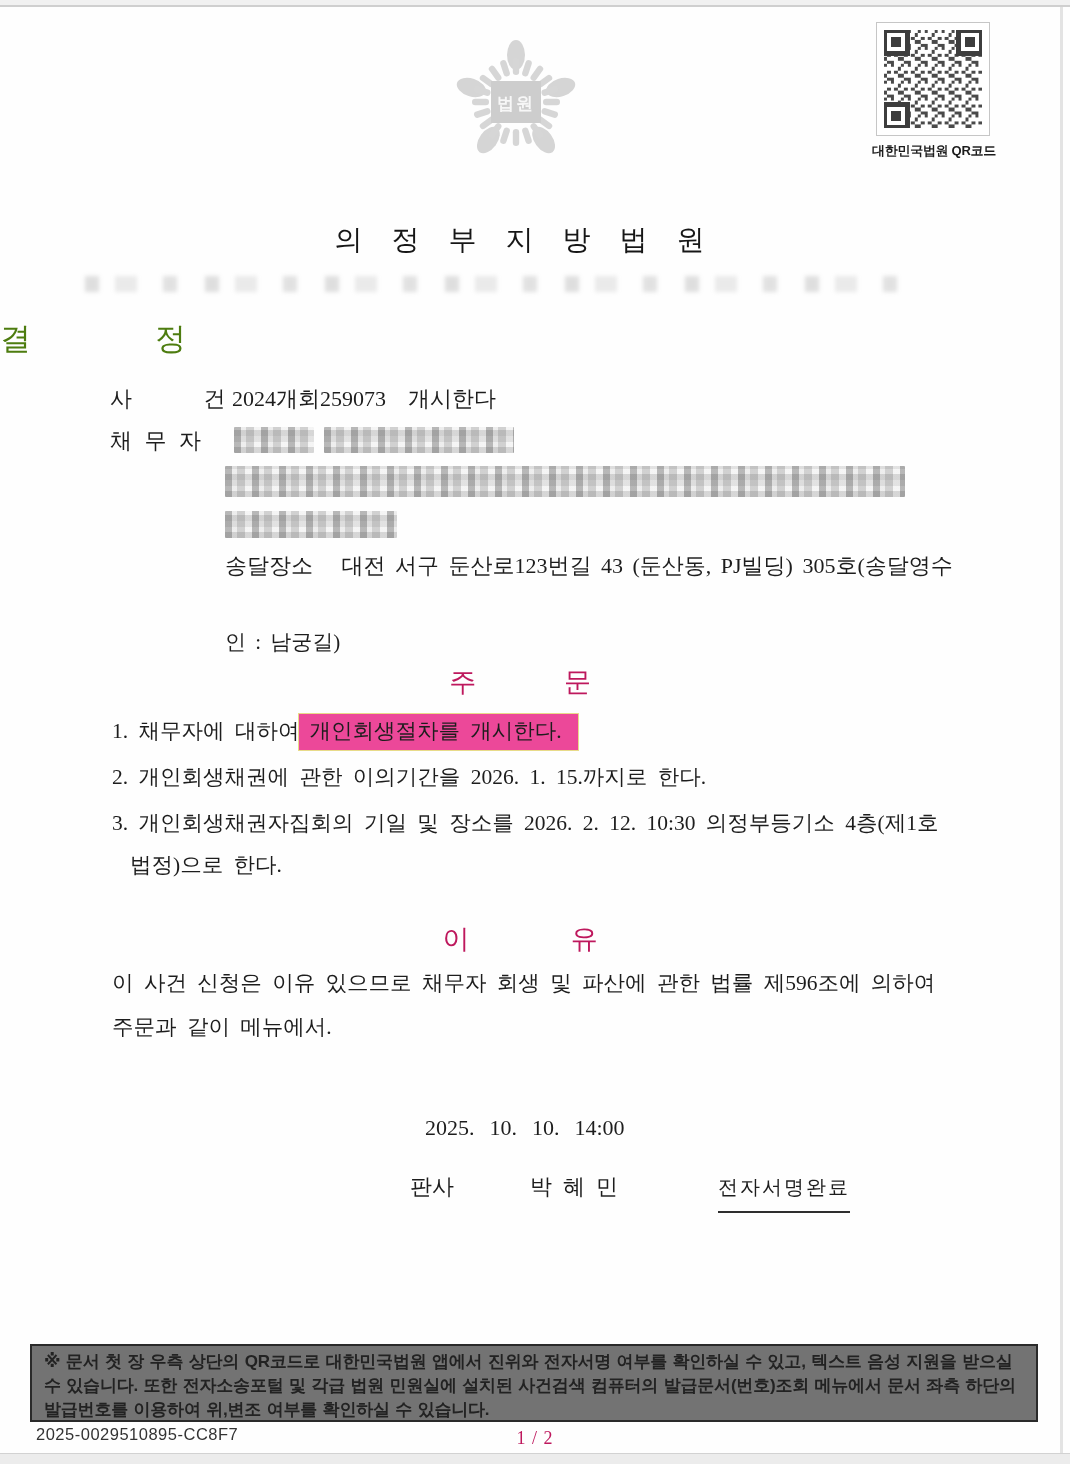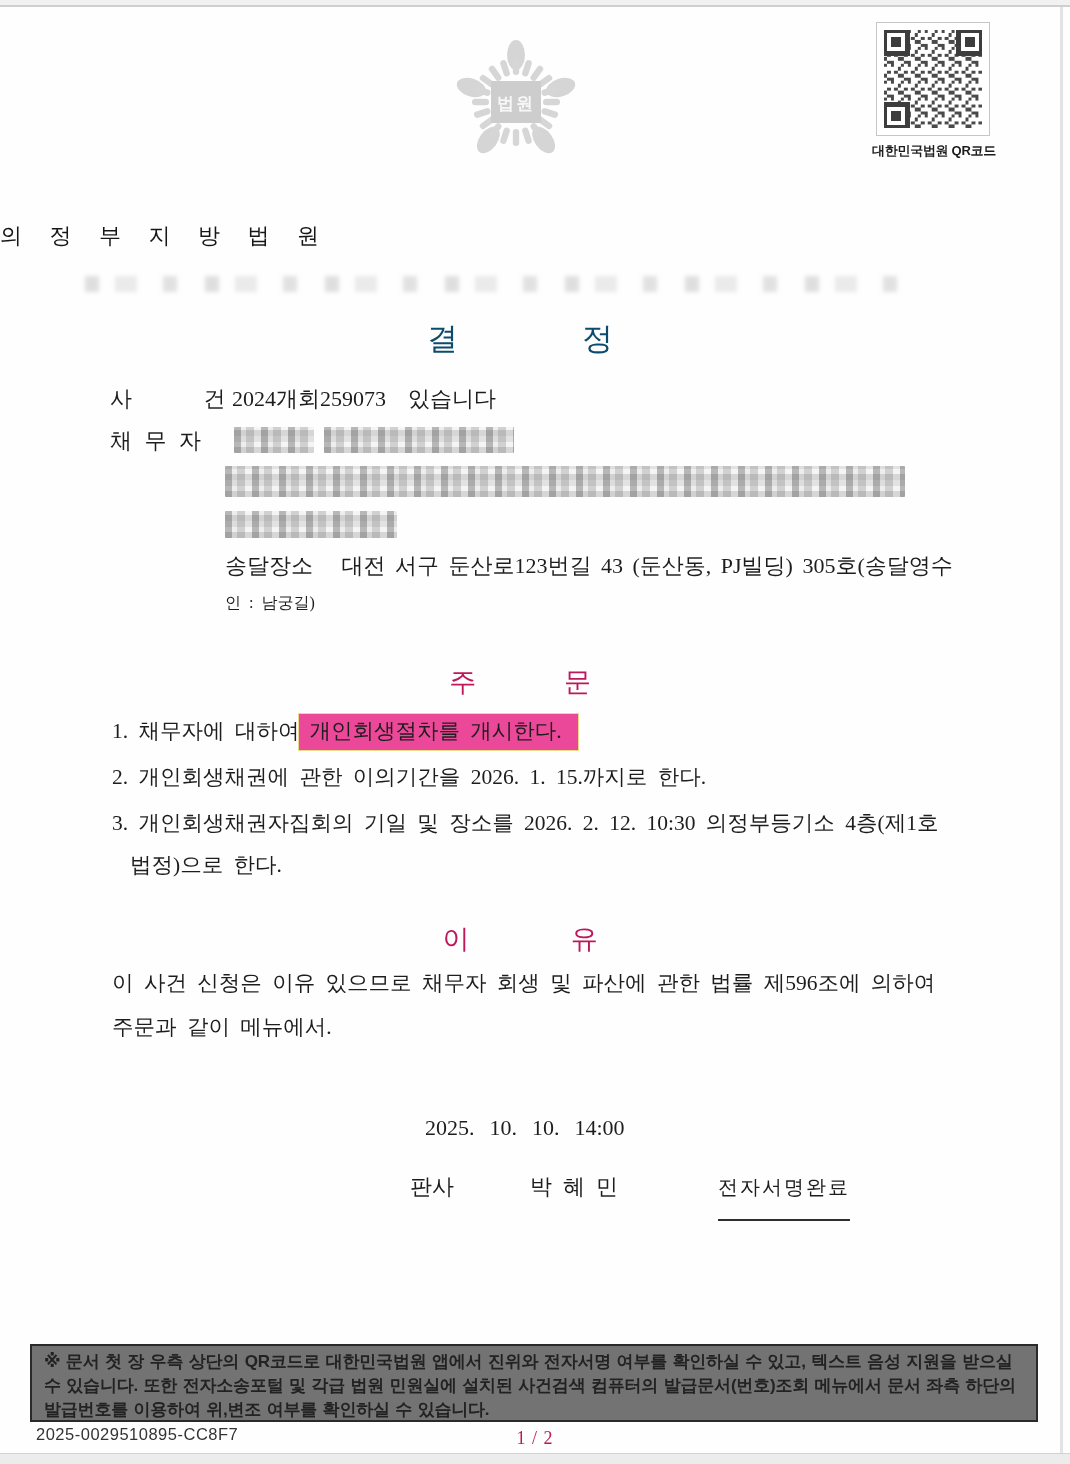--- a/index.html
+++ b/index.html
@@ -37,62 +37,62 @@
     background: #fff; border: 1px solid #c6c6c6; padding: 7px;
   }
   .qr-label {
     left: 856px; top: 142px; width: 156px; text-align: center;
     font-family: "Liberation Sans", "DejaVu Sans", sans-serif;
     font-size: 13px; font-weight: bold; color: #1c1c1c; letter-spacing: -0.3px;
   }
 
   
   .court-title {
-    left: 0; top: 221px; width: 1040px; text-align: left;
-    font-size: 22px; word-spacing: 20px; letter-spacing: 1px; color: #161616;
+    left: 0; top: 221px; width: 1040px; text-align: center;
+    font-size: 28px; word-spacing: 20px; letter-spacing: 1px; color: #161616;
   }
   .doc-type {
-    left: 0; top: 318px; width: 1040px; text-align: center;
-    font-size: 31px; color: #0c4a6e;
+    left: 0; top: 318px; width: 1040px; text-align: left;
+    font-size: 31px; color: #4d7c0f;
   }
   .section-heading {
     left: 0; width: 1040px; text-align: center;
     font-size: 27px; color: #be185d;
   }
   .order-heading  { top: 664px; }
   .reason-heading { top: 921px; }
 
   
   .bodyline { font-size: 21.5px; color: #1d1d1d; word-spacing: 5px; }
   .case-label  { left: 110px; top: 384px; font-size: 22px; }
   .case-value  { left: 232px; top: 384px; font-size: 22px; }
   .debtor-label{ left: 110px; top: 426px; font-size: 22px; word-spacing: 7px; }
   .service1 { left: 225px; top: 551px; font-size: 22px; word-spacing: 4px; }
-  .service2 { left: 225px; top: 593px; font-size: 16px; word-spacing: 4px; text-align: center; }
+  .service2 { left: 225px; top: 628px; font-size: 21px; word-spacing: 4px; text-align: center; }
 
   .order-item1 { left: 112px; top: 716px; }
   .order-item2 { left: 112px; top: 762px; }
   .order-item3 { left: 112px; top: 808px; }
   .order-item3b{ left: 130px; top: 850px; }
   .reason1 { left: 112px; top: 968px; }
   .reason2 { left: 112px; top: 1012px; }
 
   .highlight {
     background: #ec4899;
     padding: 5px 16px 7px 10px;
     margin-left: 0;
     box-shadow: 0 0 0 1px rgba(214,190,40,.55);
   }
 
   .datetime { left: 425px; top: 1115px; font-size: 22px; word-spacing: 2px; }
   .judge-label { left: 410px; top: 1172px; font-size: 22px; }
   .judge-name  { left: 530px; top: 1172px; font-size: 22px; }
   .esign {
     left: 718px; top: 1174px; font-size: 20px; letter-spacing: 2px;
-    border-bottom: 2px solid #2e2e2e; padding-bottom: 18px; font-weight: 500;
+    border-bottom: 2px solid #2e2e2e; padding-bottom: 10px; font-weight: 500;
   }
 
   
   .redact {
     background:
       repeating-linear-gradient(90deg,
         rgba(95,95,95,.42) 0 7px, rgba(205,205,205,.22) 7px 12px,
         rgba(135,135,135,.34) 12px 20px, rgba(235,235,235,.14) 20px 27px),
       repeating-linear-gradient(0deg,
         rgba(120,120,120,.32) 0 6px, rgba(215,215,215,.18) 6px 11px,
@@ -207,21 +207,21 @@
         <rect x="2" y="24" width="3" height="3" fill="#3d3d3d"></rect>
       </g>
     </svg>
   </div>
   <div class="abs qr-label">대한민국법원 QR코드</div>
 
   <div class="abs court-title pre">의 정 부 지 방 법 원</div>
   <div class="abs doc-type pre">결                정</div>
 
   <div class="abs case-label pre">사             건</div>
-  <div class="abs case-value pre">2024개회259073    있습니다</div>
+  <div class="abs case-value pre">2024개회259073    개시한다</div>
   <div class="abs debtor-label pre">채 무 자</div>
 
   <div class="abs redact redact-name-a"></div>
   <div class="abs redact redact-name-b"></div>
   <div class="abs redact redact-addr-1"></div>
   <div class="abs redact redact-addr-2"></div>
 
   <div class="abs service1 pre">송달장소   대전 서구 둔산로123번길 43 (둔산동, PJ빌딩) 305호(송달영수</div>
   <div class="abs service2 pre">인 : 남궁길)</div>
 

